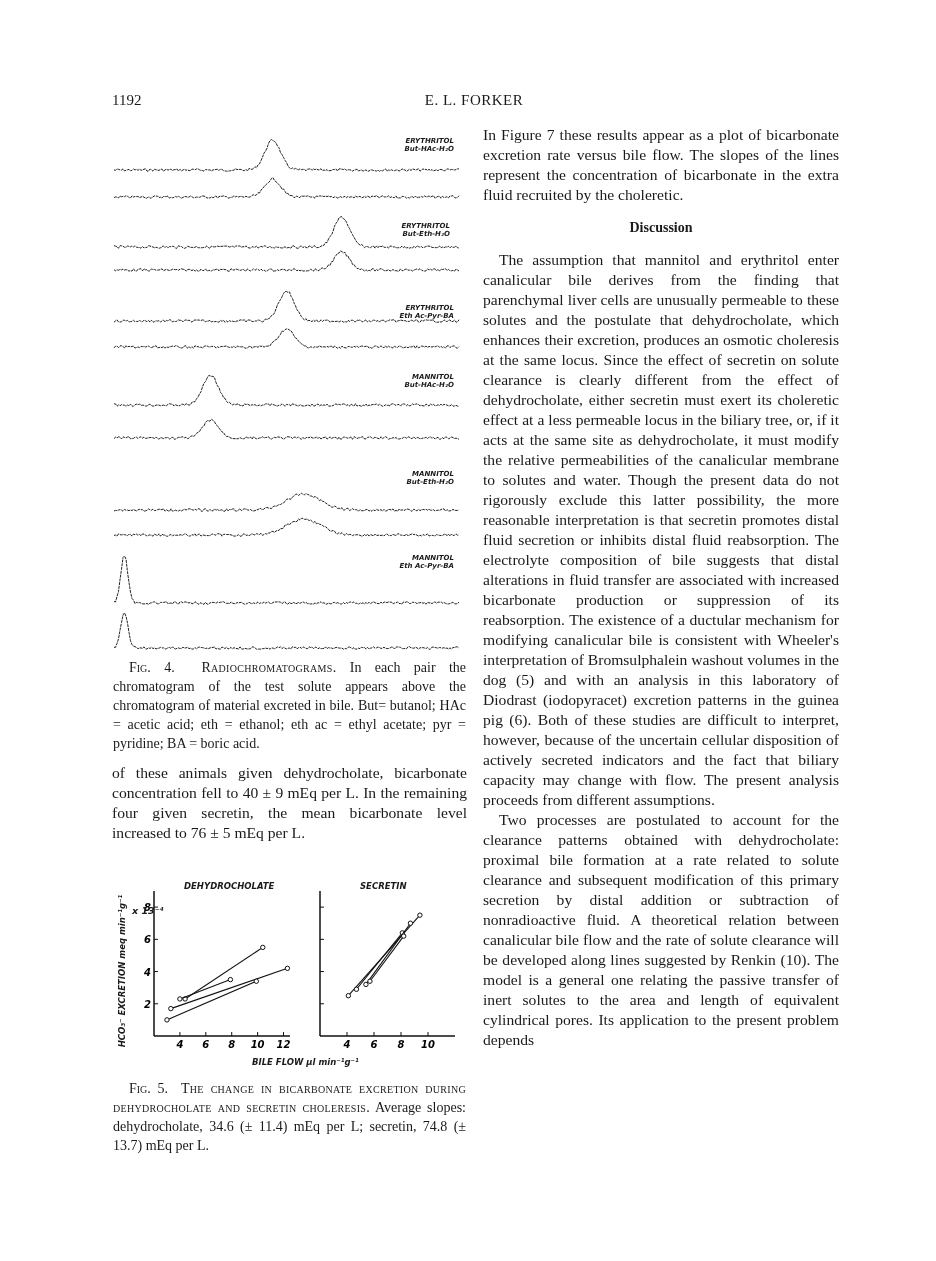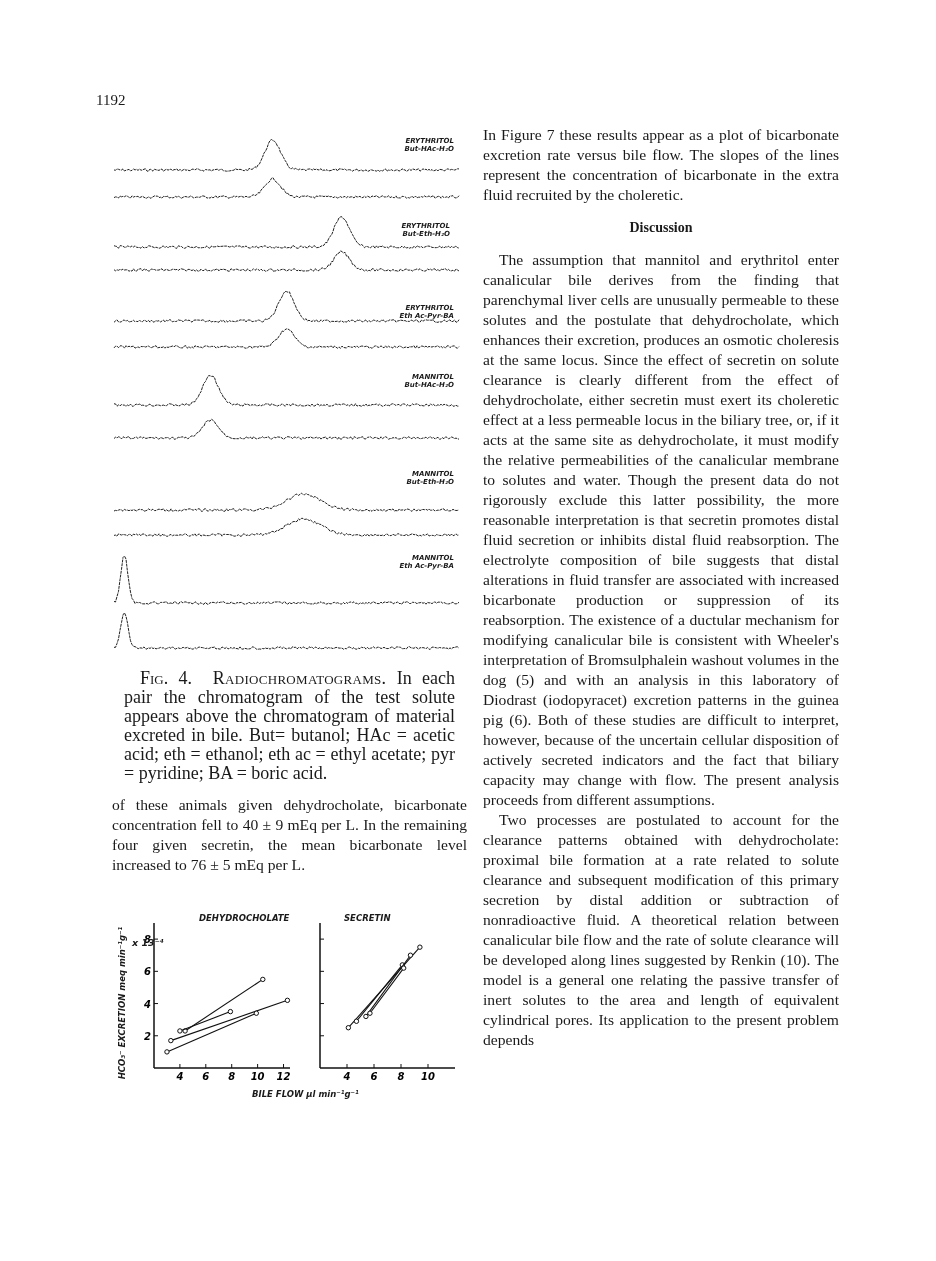--- a/index.html
+++ b/index.html
@@ -1,41 +1,42 @@
 <!DOCTYPE html>
 <html><head>
 <meta charset="utf-8">
 <style>
   html, body { margin: 0; padding: 0; background: #ffffff; }
   body { width: 936px; height: 1261px; position: relative; overflow: hidden; color: #1a1a1a;
          font-family: "Liberation Serif", "DejaVu Serif", serif; }
-  .header { position: absolute; top: 92px; left: 96px; width: 724px; height: 22px; font-size: 15px; }
+  .header { position: absolute; top: 92px; left: 112px; width: 724px; height: 22px; font-size: 15px; }
   .page-num { position: absolute; left: 0; top: 0; }
   .running-head { position: absolute; left: 0; right: 0; text-align: center; letter-spacing: 0.5px; }
   .col-left { position: absolute; left: 112px; top: 125px; width: 355px; }
   .col-right { position: absolute; left: 483px; top: 125px; width: 356px; }
   .figure4 { position: relative; width: 355px; height: 532px; }
   .chrom-svg { position: absolute; left: 0; top: 0; }
   .chrom-label { position: absolute; font-family: "DejaVu Sans", sans-serif; font-weight: bold; font-style: italic;
                  font-size: 7px; line-height: 8px; text-align: right; width: 80px; }
-  .caption { font-size: 18px; line-height: 19px; text-align: justify; margin: 12px; }
+  .caption { font-size: 14px; line-height: 19px; text-align: justify; margin: 1px; }
   .caption .fig-label { font-variant: small-caps; }
   .caption .smallcaps { font-variant: small-caps; letter-spacing: 0.3px; }
   .body-text { font-size: 15.6px; line-height: 20px; text-align: justify; margin: 0; hyphens: manual; }
   .indent { text-indent: 16px; }
   .section-heading { font-size: 14px; font-weight: bold; text-align: center; margin: 15px 0 14px 0; }
   .figure5 { position: relative; width: 355px; height: 210px; margin-top: 18px; }
   .f5-label { position: absolute; font-family: "DejaVu Sans", sans-serif; font-weight: bold; font-style: italic; font-size: 8.5px; }
   .p-left-1 { margin-top: 10px; }
 </style>
 </head>
 <body>
 
 <div class="header">
   <span class="page-num">1192</span>
+  <span class="running-head">E. L. FORKER</span>
 </div>
 
 <div class="col-left">
   <div class="figure4">
     <svg class="chrom-svg" id="chrom-svg" width="355" height="532">
         <path d="M2.0 45.0 L3.5 45.2 L5.0 44.0 L6.5 44.3 L8.0 44.9 L9.5 45.0 L11.0 43.9 L12.5 46.0 L14.0 45.2 L15.5 44.8 L17.0 44.4 L18.5 45.7 L20.0 45.4 L21.5 43.9 L23.0 45.0 L24.5 44.3 L26.0 45.4 L27.5 44.1 L29.0 45.2 L30.5 45.0 L32.0 44.2 L33.5 43.8 L35.0 46.1 L36.5 46.2 L38.0 44.0 L39.5 44.9 L41.0 46.2 L42.5 44.2 L44.0 44.8 L45.5 45.1 L47.0 45.4 L48.5 44.4 L50.0 44.1 L51.5 46.3 L53.0 44.9 L54.5 44.3 L56.0 45.1 L57.5 44.6 L59.0 44.1 L60.5 45.7 L62.0 44.6 L63.5 44.6 L65.0 43.9 L66.5 46.1 L68.0 44.3 L69.5 46.0 L71.0 44.9 L72.5 44.3 L74.0 45.3 L75.5 44.7 L77.0 45.7 L78.5 45.4 L80.0 44.1 L81.5 44.3 L83.0 44.9 L84.5 43.9 L86.0 43.8 L87.5 44.8 L89.0 45.5 L90.5 45.4 L92.0 46.2 L93.5 44.5 L95.0 44.8 L96.5 45.0 L98.0 44.8 L99.5 45.9 L101.0 44.9 L102.5 44.8 L104.0 44.4 L105.5 44.3 L107.0 45.6 L108.5 44.0 L110.0 44.4 L111.5 45.7 L113.0 45.9 L114.5 46.2 L116.0 46.1 L117.5 45.9 L119.0 45.6 L120.5 45.4 L122.0 45.1 L123.5 43.8 L125.0 44.5 L126.5 44.6 L128.0 44.3 L129.5 44.7 L131.0 45.5 L132.5 45.6 L134.0 44.3 L135.5 46.0 L137.0 43.4 L138.5 44.1 L140.0 44.4 L141.5 43.4 L143.0 41.7 L144.5 42.8 L146.0 39.9 L147.5 38.9 L149.0 35.5 L150.5 32.2 L152.0 28.0 L153.5 26.2 L155.0 23.1 L156.5 18.5 L158.0 15.5 L159.5 14.5 L161.0 15.6 L162.5 16.3 L164.0 18.0 L165.5 21.2 L167.0 22.7 L168.5 27.7 L170.0 29.5 L171.5 32.4 L173.0 35.3 L174.5 37.5 L176.0 40.8 L177.5 42.9 L179.0 44.0 L180.5 42.9 L182.0 44.3 L183.5 43.4 L185.0 44.2 L186.5 44.8 L188.0 43.8 L189.5 44.6 L191.0 44.3 L192.5 44.5 L194.0 45.8 L195.5 44.1 L197.0 44.1 L198.5 43.7 L200.0 45.3 L201.5 43.9 L203.0 44.7 L204.5 44.0 L206.0 44.9 L207.5 44.8 L209.0 43.7 L210.5 45.7 L212.0 44.9 L213.5 45.6 L215.0 44.6 L216.5 46.1 L218.0 45.6 L219.5 45.4 L221.0 44.4 L222.5 44.6 L224.0 43.9 L225.5 46.0 L227.0 43.9 L228.5 43.9 L230.0 44.2 L231.5 44.5 L233.0 43.8 L234.5 45.3 L236.0 44.8 L237.5 44.7 L239.0 45.1 L240.5 46.1 L242.0 45.1 L243.5 44.8 L245.0 44.0 L246.5 46.0 L248.0 45.4 L249.5 45.0 L251.0 46.1 L252.5 45.5 L254.0 44.9 L255.5 46.2 L257.0 46.0 L258.5 44.8 L260.0 45.0 L261.5 45.5 L263.0 45.7 L264.5 46.1 L266.0 45.1 L267.5 46.3 L269.0 45.4 L270.5 45.9 L272.0 44.8 L273.5 43.9 L275.0 46.2 L276.5 45.1 L278.0 45.4 L279.5 44.7 L281.0 45.7 L282.5 45.7 L284.0 45.0 L285.5 44.9 L287.0 46.0 L288.5 45.6 L290.0 43.8 L291.5 44.7 L293.0 44.9 L294.5 46.3 L296.0 45.4 L297.5 44.1 L299.0 45.5 L300.5 44.1 L302.0 44.2 L303.5 45.1 L305.0 44.5 L306.5 43.8 L308.0 46.2 L309.5 45.0 L311.0 43.8 L312.5 44.7 L314.0 44.2 L315.5 45.4 L317.0 44.3 L318.5 45.6 L320.0 44.5 L321.5 46.1 L323.0 45.3 L324.5 44.7 L326.0 45.9 L327.5 44.2 L329.0 44.6 L330.5 44.8 L332.0 46.0 L333.5 45.2 L335.0 43.9 L336.5 44.1 L338.0 45.0 L339.5 44.4 L341.0 44.7 L342.5 45.0 L344.0 44.6 L345.5 43.8 L347.0 43.9 " fill="none" stroke="#222" stroke-width="1" stroke-dasharray="3 0.8"></path>
         <path d="M2.0 72.6 L3.5 71.9 L5.0 72.1 L6.5 73.0 L8.0 71.0 L9.5 71.8 L11.0 71.3 L12.5 71.7 L14.0 70.8 L15.5 71.0 L17.0 72.6 L18.5 72.9 L20.0 70.8 L21.5 72.1 L23.0 71.4 L24.5 71.6 L26.0 71.3 L27.5 72.6 L29.0 72.0 L30.5 71.3 L32.0 72.3 L33.5 73.0 L35.0 73.2 L36.5 71.7 L38.0 73.2 L39.5 72.8 L41.0 71.8 L42.5 70.9 L44.0 71.2 L45.5 71.0 L47.0 72.6 L48.5 72.2 L50.0 73.2 L51.5 71.4 L53.0 71.6 L54.5 71.5 L56.0 71.1 L57.5 73.1 L59.0 72.3 L60.5 72.8 L62.0 72.5 L63.5 71.4 L65.0 72.2 L66.5 71.0 L68.0 72.5 L69.5 73.2 L71.0 72.3 L72.5 71.6 L74.0 71.6 L75.5 72.1 L77.0 72.2 L78.5 71.0 L80.0 71.7 L81.5 72.8 L83.0 72.6 L84.5 72.1 L86.0 72.1 L87.5 72.3 L89.0 71.7 L90.5 70.9 L92.0 71.1 L93.5 71.7 L95.0 73.1 L96.5 72.7 L98.0 73.1 L99.5 71.9 L101.0 72.9 L102.5 71.8 L104.0 70.9 L105.5 73.0 L107.0 71.6 L108.5 71.3 L110.0 71.3 L111.5 70.8 L113.0 71.6 L114.5 71.6 L116.0 73.2 L117.5 72.8 L119.0 72.3 L120.5 72.1 L122.0 70.8 L123.5 71.9 L125.0 71.1 L126.5 72.0 L128.0 71.5 L129.5 71.3 L131.0 72.0 L132.5 72.2 L134.0 71.2 L135.5 72.1 L137.0 72.2 L138.5 71.7 L140.0 70.4 L141.5 69.8 L143.0 70.6 L144.5 69.8 L146.0 67.7 L147.5 68.0 L149.0 65.2 L150.5 63.3 L152.0 61.9 L153.5 60.1 L155.0 58.7 L156.5 57.6 L158.0 56.0 L159.5 53.3 L161.0 52.7 L162.5 55.4 L164.0 56.8 L165.5 58.0 L167.0 59.7 L168.5 61.3 L170.0 64.3 L171.5 63.9 L173.0 66.4 L174.5 68.6 L176.0 68.3 L177.5 70.6 L179.0 70.5 L180.5 70.8 L182.0 72.7 L183.5 72.0 L185.0 70.9 L186.5 72.4 L188.0 72.5 L189.5 70.7 L191.0 71.3 L192.5 71.0 L194.0 71.5 L195.5 70.8 L197.0 71.4 L198.5 72.0 L200.0 72.1 L201.5 72.1 L203.0 73.2 L204.5 70.9 L206.0 71.6 L207.5 70.9 L209.0 71.1 L210.5 71.1 L212.0 71.6 L213.5 71.0 L215.0 71.6 L216.5 71.0 L218.0 71.8 L219.5 71.5 L221.0 72.8 L222.5 71.9 L224.0 72.0 L225.5 73.0 L227.0 72.4 L228.5 71.6 L230.0 72.6 L231.5 71.9 L233.0 71.4 L234.5 72.7 L236.0 71.4 L237.5 72.3 L239.0 71.8 L240.5 71.9 L242.0 73.0 L243.5 71.0 L245.0 72.0 L246.5 71.8 L248.0 71.3 L249.5 72.7 L251.0 72.5 L252.5 71.2 L254.0 72.6 L255.5 71.0 L257.0 71.9 L258.5 72.7 L260.0 70.9 L261.5 71.7 L263.0 71.4 L264.5 70.7 L266.0 71.9 L267.5 72.6 L269.0 71.5 L270.5 70.8 L272.0 72.0 L273.5 71.9 L275.0 72.1 L276.5 70.7 L278.0 72.7 L279.5 71.8 L281.0 72.5 L282.5 72.7 L284.0 70.9 L285.5 73.2 L287.0 72.8 L288.5 73.1 L290.0 71.3 L291.5 71.5 L293.0 71.7 L294.5 73.1 L296.0 72.5 L297.5 73.0 L299.0 71.8 L300.5 71.7 L302.0 72.8 L303.5 71.1 L305.0 72.8 L306.5 72.2 L308.0 72.2 L309.5 71.6 L311.0 72.3 L312.5 70.9 L314.0 71.9 L315.5 71.7 L317.0 70.9 L318.5 72.1 L320.0 71.3 L321.5 70.7 L323.0 73.2 L324.5 72.3 L326.0 71.3 L327.5 71.3 L329.0 73.2 L330.5 71.3 L332.0 72.6 L333.5 72.3 L335.0 71.7 L336.5 72.9 L338.0 70.9 L339.5 71.0 L341.0 70.7 L342.5 72.6 L344.0 73.0 L345.5 72.4 L347.0 70.7 " fill="none" stroke="#222" stroke-width="1" stroke-dasharray="3 0.8"></path>
         <path d="M2.0 120.7 L3.5 121.2 L5.0 121.5 L6.5 123.3 L8.0 120.7 L9.5 120.8 L11.0 121.3 L12.5 122.2 L14.0 122.3 L15.5 121.0 L17.0 121.4 L18.5 121.9 L20.0 120.9 L21.5 122.0 L23.0 120.8 L24.5 122.2 L26.0 122.5 L27.5 122.5 L29.0 123.2 L30.5 121.5 L32.0 123.0 L33.5 122.4 L35.0 122.5 L36.5 120.7 L38.0 121.0 L39.5 121.5 L41.0 122.0 L42.5 122.7 L44.0 122.2 L45.5 122.7 L47.0 123.2 L48.5 123.0 L50.0 121.3 L51.5 121.2 L53.0 122.5 L54.5 121.5 L56.0 122.8 L57.5 121.6 L59.0 121.7 L60.5 121.3 L62.0 121.5 L63.5 123.1 L65.0 123.2 L66.5 120.7 L68.0 121.5 L69.5 121.5 L71.0 122.9 L72.5 123.3 L74.0 122.7 L75.5 121.2 L77.0 121.6 L78.5 122.5 L80.0 122.2 L81.5 122.8 L83.0 122.2 L84.5 121.5 L86.0 122.8 L87.5 122.7 L89.0 122.9 L90.5 122.6 L92.0 122.5 L93.5 122.2 L95.0 120.8 L96.5 122.7 L98.0 123.3 L99.5 121.0 L101.0 121.9 L102.5 121.8 L104.0 121.7 L105.5 121.1 L107.0 121.6 L108.5 121.4 L110.0 121.3 L111.5 121.1 L113.0 121.1 L114.5 121.1 L116.0 121.4 L117.5 122.0 L119.0 121.6 L120.5 121.0 L122.0 122.5 L123.5 121.2 L125.0 120.9 L126.5 121.1 L128.0 120.9 L129.5 122.2 L131.0 121.6 L132.5 122.0 L134.0 120.9 L135.5 122.3 L137.0 122.9 L138.5 123.2 L140.0 121.7 L141.5 122.0 L143.0 122.3 L144.5 121.1 L146.0 123.1 L147.5 122.1 L149.0 121.3 L150.5 122.0 L152.0 120.9 L153.5 121.0 L155.0 122.4 L156.5 122.4 L158.0 121.2 L159.5 122.8 L161.0 122.6 L162.5 123.0 L164.0 121.6 L165.5 122.4 L167.0 122.2 L168.5 122.7 L170.0 123.1 L171.5 122.6 L173.0 121.7 L174.5 123.0 L176.0 122.6 L177.5 122.5 L179.0 123.2 L180.5 120.7 L182.0 120.9 L183.5 122.4 L185.0 123.2 L186.5 123.3 L188.0 121.4 L189.5 120.9 L191.0 122.7 L192.5 121.4 L194.0 122.4 L195.5 123.1 L197.0 120.9 L198.5 121.2 L200.0 122.8 L201.5 121.0 L203.0 120.9 L204.5 122.7 L206.0 122.5 L207.5 122.3 L209.0 121.1 L210.5 120.7 L212.0 120.2 L213.5 117.5 L215.0 117.6 L216.5 114.0 L218.0 111.4 L219.5 110.1 L221.0 106.4 L222.5 101.2 L224.0 98.3 L225.5 96.4 L227.0 92.8 L228.5 91.9 L230.0 91.8 L231.5 93.8 L233.0 94.7 L234.5 97.2 L236.0 101.1 L237.5 103.5 L239.0 106.8 L240.5 109.6 L242.0 112.4 L243.5 114.9 L245.0 117.4 L246.5 118.5 L248.0 120.4 L249.5 119.5 L251.0 120.6 L252.5 122.7 L254.0 121.4 L255.5 121.6 L257.0 122.3 L258.5 122.9 L260.0 121.2 L261.5 121.1 L263.0 123.2 L264.5 120.9 L266.0 122.8 L267.5 120.9 L269.0 121.8 L270.5 121.0 L272.0 122.2 L273.5 122.4 L275.0 121.8 L276.5 123.1 L278.0 121.1 L279.5 121.2 L281.0 122.0 L282.5 121.8 L284.0 122.8 L285.5 122.7 L287.0 122.8 L288.5 122.5 L290.0 121.0 L291.5 122.6 L293.0 121.4 L294.5 123.1 L296.0 122.4 L297.5 123.2 L299.0 122.5 L300.5 123.1 L302.0 121.2 L303.5 122.7 L305.0 120.8 L306.5 121.6 L308.0 122.2 L309.5 121.6 L311.0 122.9 L312.5 122.2 L314.0 121.5 L315.5 121.1 L317.0 121.1 L318.5 121.5 L320.0 122.4 L321.5 122.5 L323.0 122.7 L324.5 122.6 L326.0 122.5 L327.5 121.0 L329.0 122.9 L330.5 122.0 L332.0 122.8 L333.5 121.8 L335.0 122.2 L336.5 121.2 L338.0 122.9 L339.5 121.5 L341.0 122.5 L342.5 122.1 L344.0 121.0 L345.5 122.7 L347.0 123.1 " fill="none" stroke="#222" stroke-width="1" stroke-dasharray="3 0.8"></path>
         <path d="M2.0 144.7 L3.5 145.8 L5.0 144.8 L6.5 145.3 L8.0 144.4 L9.5 144.9 L11.0 144.1 L12.5 145.0 L14.0 144.8 L15.5 144.9 L17.0 146.2 L18.5 145.6 L20.0 146.1 L21.5 143.8 L23.0 145.9 L24.5 146.2 L26.0 144.2 L27.5 144.0 L29.0 143.7 L30.5 145.8 L32.0 143.8 L33.5 144.9 L35.0 144.5 L36.5 146.2 L38.0 145.7 L39.5 143.9 L41.0 144.5 L42.5 144.5 L44.0 145.3 L45.5 145.1 L47.0 145.0 L48.5 144.4 L50.0 143.8 L51.5 145.7 L53.0 145.0 L54.5 144.3 L56.0 145.1 L57.5 145.5 L59.0 145.1 L60.5 144.3 L62.0 144.3 L63.5 144.7 L65.0 144.4 L66.5 145.3 L68.0 144.1 L69.5 143.8 L71.0 144.3 L72.5 144.4 L74.0 146.2 L75.5 144.8 L77.0 144.2 L78.5 144.9 L80.0 145.6 L81.5 144.4 L83.0 146.3 L84.5 144.9 L86.0 146.2 L87.5 146.1 L89.0 144.0 L90.5 145.5 L92.0 145.5 L93.5 143.9 L95.0 146.0 L96.5 145.5 L98.0 145.6 L99.5 146.1 L101.0 144.6 L102.5 145.1 L104.0 144.3 L105.5 144.0 L107.0 146.0 L108.5 144.3 L110.0 144.6 L111.5 144.2 L113.0 144.6 L114.5 145.0 L116.0 146.1 L117.5 146.2 L119.0 143.7 L120.5 144.8 L122.0 145.1 L123.5 144.3 L125.0 144.1 L126.5 144.9 L128.0 145.4 L129.5 145.0 L131.0 144.2 L132.5 145.4 L134.0 146.1 L135.5 143.9 L137.0 145.3 L138.5 145.9 L140.0 145.3 L141.5 143.8 L143.0 145.3 L144.5 144.1 L146.0 144.4 L147.5 145.5 L149.0 144.0 L150.5 145.6 L152.0 145.0 L153.5 146.2 L155.0 146.0 L156.5 144.8 L158.0 143.9 L159.5 144.0 L161.0 146.1 L162.5 146.0 L164.0 145.8 L165.5 144.7 L167.0 145.7 L168.5 144.9 L170.0 144.3 L171.5 144.3 L173.0 144.8 L174.5 146.0 L176.0 145.3 L177.5 144.1 L179.0 145.7 L180.5 144.6 L182.0 143.7 L183.5 144.4 L185.0 145.9 L186.5 144.9 L188.0 145.8 L189.5 145.2 L191.0 146.1 L192.5 145.9 L194.0 146.0 L195.5 145.8 L197.0 145.7 L198.5 144.3 L200.0 145.0 L201.5 146.2 L203.0 143.7 L204.5 144.8 L206.0 145.9 L207.5 145.1 L209.0 143.4 L210.5 142.9 L212.0 143.9 L213.5 143.6 L215.0 142.3 L216.5 139.9 L218.0 140.4 L219.5 136.7 L221.0 136.4 L222.5 132.2 L224.0 130.5 L225.5 128.5 L227.0 128.1 L228.5 125.9 L230.0 126.6 L231.5 128.0 L233.0 127.3 L234.5 131.1 L236.0 130.9 L237.5 134.5 L239.0 135.4 L240.5 139.4 L242.0 139.5 L243.5 141.8 L245.0 143.5 L246.5 143.3 L248.0 144.8 L249.5 143.7 L251.0 144.8 L252.5 146.0 L254.0 144.7 L255.5 146.1 L257.0 145.2 L258.5 145.9 L260.0 143.8 L261.5 143.8 L263.0 146.1 L264.5 144.3 L266.0 145.7 L267.5 144.0 L269.0 143.7 L270.5 144.1 L272.0 145.7 L273.5 145.7 L275.0 145.5 L276.5 144.6 L278.0 146.0 L279.5 145.6 L281.0 144.4 L282.5 145.8 L284.0 145.6 L285.5 146.1 L287.0 146.2 L288.5 143.9 L290.0 145.6 L291.5 145.6 L293.0 144.3 L294.5 144.1 L296.0 145.2 L297.5 145.1 L299.0 145.1 L300.5 146.0 L302.0 144.9 L303.5 144.6 L305.0 143.9 L306.5 144.8 L308.0 143.7 L309.5 145.2 L311.0 145.8 L312.5 146.1 L314.0 145.8 L315.5 143.9 L317.0 144.9 L318.5 144.1 L320.0 145.3 L321.5 144.0 L323.0 143.9 L324.5 145.8 L326.0 144.3 L327.5 146.1 L329.0 144.1 L330.5 144.5 L332.0 144.2 L333.5 143.7 L335.0 145.5 L336.5 144.4 L338.0 145.8 L339.5 145.8 L341.0 145.2 L342.5 146.2 L344.0 144.0 L345.5 145.0 L347.0 146.0 " fill="none" stroke="#222" stroke-width="1" stroke-dasharray="3 0.8"></path>
         <path d="M2.0 197.3 L3.5 195.9 L5.0 194.8 L6.5 196.9 L8.0 197.1 L9.5 196.7 L11.0 195.1 L12.5 195.3 L14.0 196.0 L15.5 195.4 L17.0 197.0 L18.5 196.6 L20.0 196.3 L21.5 195.3 L23.0 196.7 L24.5 196.4 L26.0 196.6 L27.5 195.0 L29.0 196.7 L30.5 196.7 L32.0 195.1 L33.5 195.7 L35.0 196.8 L36.5 195.4 L38.0 197.1 L39.5 195.2 L41.0 197.1 L42.5 196.7 L44.0 195.7 L45.5 196.1 L47.0 195.7 L48.5 196.9 L50.0 196.0 L51.5 195.0 L53.0 197.0 L54.5 195.3 L56.0 196.0 L57.5 194.7 L59.0 195.1 L60.5 196.9 L62.0 196.2 L63.5 196.5 L65.0 196.2 L66.5 194.9 L68.0 195.4 L69.5 195.2 L71.0 196.9 L72.5 195.4 L74.0 194.8 L75.5 195.6 L77.0 195.1 L78.5 196.1 L80.0 197.2 L81.5 195.4 L83.0 195.0 L84.5 195.1 L86.0 195.0 L87.5 195.2 L89.0 195.5 L90.5 194.9 L92.0 195.2 L93.5 196.9 L95.0 196.1 L96.5 196.0 L98.0 195.2 L99.5 197.1 L101.0 196.2 L102.5 196.7 L104.0 196.5 L105.5 196.9 L107.0 197.2 L108.5 195.3 L110.0 196.4 L111.5 195.3 L113.0 197.3 L114.5 195.9 L116.0 197.2 L117.5 195.6 L119.0 196.5 L120.5 196.2 L122.0 196.5 L123.5 196.7 L125.0 195.9 L126.5 196.0 L128.0 194.9 L129.5 195.0 L131.0 195.2 L132.5 194.8 L134.0 197.0 L135.5 195.0 L137.0 195.0 L138.5 195.2 L140.0 196.7 L141.5 196.4 L143.0 196.0 L144.5 196.0 L146.0 195.0 L147.5 195.1 L149.0 196.6 L150.5 196.9 L152.0 196.0 L153.5 193.9 L155.0 194.7 L156.5 193.6 L158.0 193.0 L159.5 190.5 L161.0 189.9 L162.5 188.0 L164.0 183.9 L165.5 179.6 L167.0 177.1 L168.5 174.4 L170.0 171.8 L171.5 168.5 L173.0 166.5 L174.5 166.6 L176.0 167.3 L177.5 166.9 L179.0 171.3 L180.5 173.5 L182.0 177.9 L183.5 180.8 L185.0 184.9 L186.5 186.2 L188.0 189.2 L189.5 191.7 L191.0 193.6 L192.5 195.0 L194.0 193.6 L195.5 196.0 L197.0 195.2 L198.5 196.1 L200.0 196.5 L201.5 195.1 L203.0 196.5 L204.5 194.7 L206.0 196.8 L207.5 196.6 L209.0 194.8 L210.5 196.4 L212.0 195.0 L213.5 195.3 L215.0 195.0 L216.5 195.4 L218.0 197.3 L219.5 196.4 L221.0 196.3 L222.5 196.6 L224.0 196.4 L225.5 196.2 L227.0 197.1 L228.5 196.1 L230.0 196.1 L231.5 197.1 L233.0 196.6 L234.5 197.2 L236.0 195.2 L237.5 196.4 L239.0 195.4 L240.5 195.0 L242.0 196.5 L243.5 196.8 L245.0 195.0 L246.5 195.5 L248.0 194.9 L249.5 196.3 L251.0 197.0 L252.5 195.8 L254.0 194.8 L255.5 196.9 L257.0 195.5 L258.5 196.7 L260.0 196.2 L261.5 195.1 L263.0 195.4 L264.5 196.2 L266.0 195.5 L267.5 197.1 L269.0 195.2 L270.5 195.4 L272.0 195.1 L273.5 197.0 L275.0 195.8 L276.5 195.7 L278.0 194.7 L279.5 195.2 L281.0 194.8 L282.5 194.8 L284.0 197.2 L285.5 196.0 L287.0 195.7 L288.5 195.2 L290.0 195.3 L291.5 195.8 L293.0 195.5 L294.5 196.4 L296.0 196.3 L297.5 196.4 L299.0 195.0 L300.5 195.6 L302.0 196.6 L303.5 194.9 L305.0 194.9 L306.5 197.0 L308.0 197.2 L309.5 195.1 L311.0 196.2 L312.5 195.2 L314.0 194.8 L315.5 195.2 L317.0 195.1 L318.5 195.2 L320.0 195.2 L321.5 195.4 L323.0 197.1 L324.5 197.2 L326.0 197.3 L327.5 196.6 L329.0 197.1 L330.5 196.5 L332.0 194.8 L333.5 196.0 L335.0 196.8 L336.5 195.2 L338.0 194.9 L339.5 196.7 L341.0 196.4 L342.5 195.0 L344.0 197.2 L345.5 196.9 L347.0 194.7 " fill="none" stroke="#222" stroke-width="1" stroke-dasharray="3 0.8"></path>
@@ -135,27 +136,32 @@
         <circle cx="244.45" cy="128.27777777777777" r="2.2" fill="#fff" stroke="#111" stroke-width="1"></circle>
         <circle cx="290.35" cy="71.88888888888889" r="2.2" fill="#fff" stroke="#111" stroke-width="1"></circle>
         <line x1="253.9" y1="123.44444444444444" x2="298.45" y2="62.222222222222214" stroke="#111" stroke-width="1.1"></line>
         <circle cx="253.9" cy="123.44444444444444" r="2.2" fill="#fff" stroke="#111" stroke-width="1"></circle>
         <circle cx="298.45" cy="62.222222222222214" r="2.2" fill="#fff" stroke="#111" stroke-width="1"></circle>
         <line x1="257.95" y1="120.22222222222223" x2="291.7" y2="75.11111111111111" stroke="#111" stroke-width="1.1"></line>
         <circle cx="257.95" cy="120.22222222222223" r="2.2" fill="#fff" stroke="#111" stroke-width="1"></circle>
         <circle cx="291.7" cy="75.11111111111111" r="2.2" fill="#fff" stroke="#111" stroke-width="1"></circle>
         <text x="39" y="50.111111111111114" text-anchor="end" font-size="10" font-weight="bold" font-style="italic" font-family="DejaVu Sans, sans-serif">8</text>
       </svg>
-    <div class="f5-label" style="left:72px; top:20px;margin-left:15px;">DEHYDROCHOLATE</div>
-    <div class="f5-label" style="left:232px; top:20px;">SECRETIN</div>
+    <div class="f5-label" style="left:72px; top:20px;">DEHYDROCHOLATE</div>
+    <div class="f5-label" style="left:248px; top:20px;">SECRETIN</div>
     <div class="f5-label" style="left:20px; top:44px; font-size:9.5px;">x 13⁻⁴</div>
     <div class="f5-label" style="left:140px; top:196px;">BILE FLOW µl min⁻¹g⁻¹</div>
     <div class="f5-label" style="left:-80px; top:105px; transform: rotate(-90deg); width:180px; text-align:center;">HCO₃⁻ EXCRETION meq min⁻¹g⁻¹</div>
   </div>
 
+  <p class="caption indent" style="margin-top:8px;">
+    <span class="fig-label">Fig. 5.</span>&nbsp;
+    <span class="smallcaps">The change in bicarbonate excretion during dehydrocholate and secretin choleresis.</span>
+    <span>Average slopes: dehydrocholate, 34.6 (± 11.4) mEq per L; secretin, 74.8 (± 13.7) mEq per L.</span>
+  </p>
 </div>
 
 <div class="col-right">
   <p class="body-text">In Figure 7 these results appear as a plot of bicarbonate excretion rate versus bile flow. The slopes of the lines represent the concentration of bicarbonate in the extra fluid recruited by the choleretic.</p>
   <div class="section-heading">Discussion</div>
   <p class="body-text indent">The assumption that mannitol and erythritol enter canalicular bile derives from the finding that parenchymal liver cells are unusually permeable to these solutes and the postulate that dehydrocholate, which enhances their excretion, produces an osmotic choleresis at the same locus. Since the effect of secretin on solute clearance is clearly different from the effect of dehydrocholate, either secretin must exert its choleretic effect at a less permeable locus in the biliary tree, or, if it acts at the same site as dehydrocholate, it must modify the relative permeabilities of the canalicular membrane to solutes and water. Though the present data do not rigorously exclude this latter possibility, the more reasonable interpretation is that secretin promotes distal fluid secretion or inhibits distal fluid reabsorption. The electrolyte composition of bile suggests that distal alterations in fluid transfer are associated with increased bicarbonate production or suppression of its reabsorption. The existence of a ductular mechanism for modifying canalicular bile is consistent with Wheeler's interpretation of Bromsulphalein washout volumes in the dog (5) and with an analysis in this laboratory of Diodrast (iodopyracet) excretion patterns in the guinea pig (6). Both of these studies are difficult to interpret, however, because of the uncertain cellular disposition of actively secreted indicators and the fact that biliary capacity may change with flow. The present analysis proceeds from different assumptions.</p>
   <p class="body-text indent">Two processes are postulated to account for the clearance patterns obtained with dehydrocholate: proximal bile formation at a rate related to solute clearance and subsequent modification of this primary secretion by distal addition or subtraction of nonradioactive fluid. A theoretical relation between canalicular bile flow and the rate of solute clearance will be developed along lines suggested by Renkin (10). The model is a general one relating the passive transfer of inert solutes to the area and length of equivalent cylindrical pores. Its application to the present problem depends</p>
 </div>
 
 </body></html>

